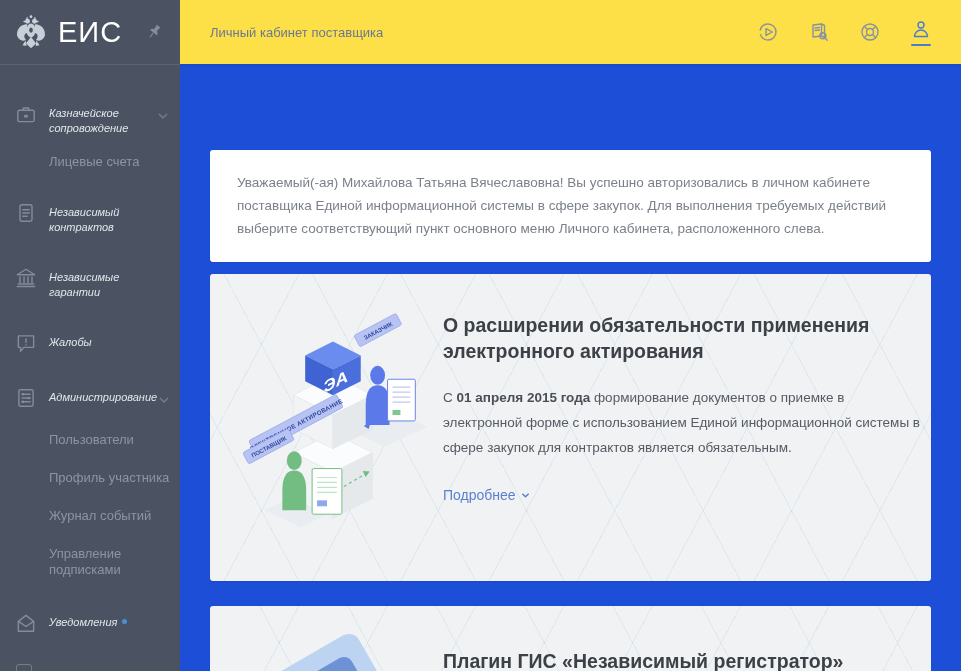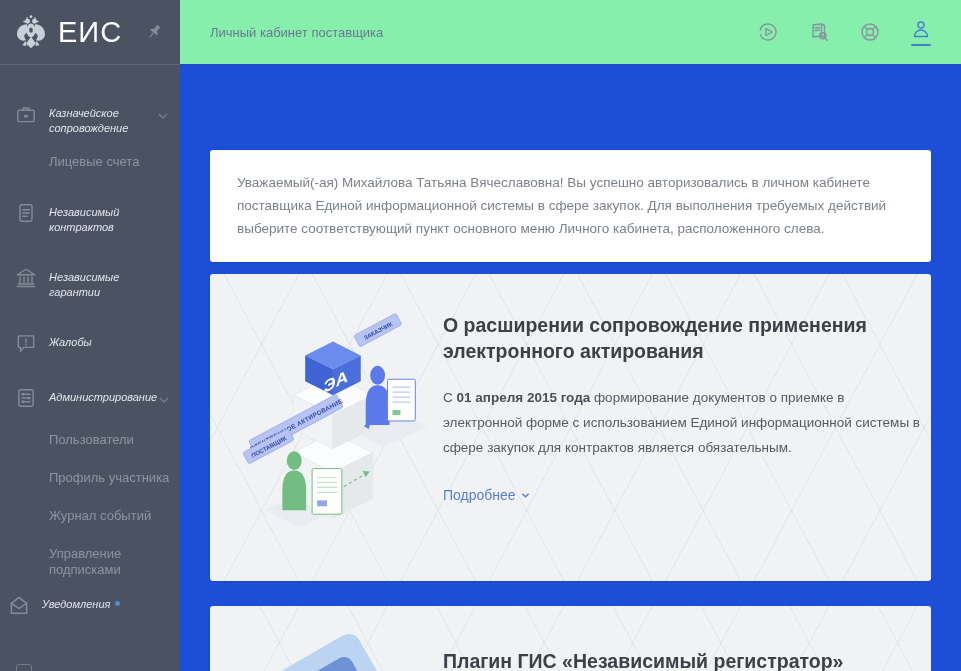--- a/index.html
+++ b/index.html
@@ -11,28 +11,28 @@
   .sidebar { width:180px; min-width:180px; height:671px; background:#4b5362; color:#e6e9ee; position:relative; z-index:5; }
   .logo-row { height:65px; display:flex; align-items:center; padding:0 14px; border-bottom:1px solid rgba(255,255,255,0.10); }
   .brand-text { font-size:29px; color:#ffffff; letter-spacing:1px; margin-left:10px; font-weight:400; flex:1; }
   .pin-btn { width:24px; height:24px; display:flex; align-items:center; justify-content:center; cursor:pointer; }
   .menu { padding-top:6px; }
   .menu-item { display:flex; align-items:flex-start; padding:0 10px 0 14px; cursor:pointer; color:#e3e6ec; }
   .menu-item .mi-icon { width:24px; min-width:24px; height:24px; margin-top:-1px; }
   .menu-item .mi-label { font-size:11px; line-height:15px; margin-left:11px; flex:1; padding-top:3px;font-style:italic; }
   .menu-item .mi-chev { width:14px; min-width:14px; margin-top:6px; opacity:.75; }
   .menu-sub { padding-left:49px; font-size:13px; color:#8d94a1; cursor:pointer; line-height:16px; }
-  .mt32 { margin-top:32px; } .mt22 { margin-top:22px; } .mt18 { margin-top:18px; } .mt34 { margin-top:16px;padding-left:7px; }
+  .mt32 { margin-top:32px; } .mt22 { margin-top:22px; } .mt18 { margin-top:18px; } .mt34 { margin-top:34px; }
   .notif-dot { display:inline-block; width:5px; height:5px; border-radius:50%; background:#4a90d9; margin-left:5px; vertical-align:2px; }
   .partial-icon { position:absolute; left:16px; bottom:-9px; width:16px; height:16px; border:1.3px solid #7e8795; border-radius:3px; opacity:.8; }
   .s-icon { stroke:#848c9a; stroke-width:1.3; fill:none; stroke-linecap:round; stroke-linejoin:round; }
 
   
   .main { flex:1; display:flex; flex-direction:column; height:671px; }
-  .topbar { height:64px; background:#86efac; display:flex; align-items:center; padding:0 28px 0 30px; box-shadow:0 1px 3px rgba(40,50,70,0.18); position:relative; z-index:4; }
+  .topbar { height:64px; background:#fde047; display:flex; align-items:center; padding:0 28px 0 30px; box-shadow:0 1px 3px rgba(40,50,70,0.18); position:relative; z-index:4; }
   .topbar-title { font-size:13px; color:#6b7894; flex:1; }
   .topbar-actions { display:flex; align-items:center; gap:27px; }
   .tb-icon { width:24px; height:30px; display:flex; flex-direction:column; align-items:center; justify-content:center; cursor:pointer; }
   .tb-icon svg { stroke:#8a92a2; stroke-width:1.4; fill:none; stroke-linecap:round; stroke-linejoin:round; }
   .tb-icon.active svg { stroke:#4a7dd2; }
   .tb-underline { width:20px; height:2px; background:#4a7dd2; margin-top:3px; border-radius:1px; }
 
   .content { flex:1; background:#1d4ed8; padding:0 30px; overflow:hidden; }
 
   .welcome-card { margin-top:86px; background:#ffffff; border-radius:3px; box-shadow:0 1px 2px rgba(0,0,0,0.07); padding:21px 27px; }
@@ -275,21 +275,21 @@
               <line x1="89" y1="200" x2="109" y2="200" stroke="#bfe2c6" stroke-width="1.2"></line>
               <line x1="89" y1="205" x2="109" y2="205" stroke="#bfe2c6" stroke-width="1.2"></line>
               <line x1="89" y1="210" x2="109" y2="210" stroke="#bfe2c6" stroke-width="1.2"></line>
               <rect x="89" y="218" width="10" height="6" fill="#8fa7ec"></rect>
             </g>
             <path d="M116,204 L140,190" stroke="#6cbf7e" stroke-width="1.1" stroke-dasharray="3,3" fill="none"></path>
             <polygon points="142,189 135,188.5 138,194.5" fill="#6cbf7e"></polygon>
           </svg>
         </div>
         <div class="news-text">
-          <div class="news-title">О расширении сопровождение применения электронного актирования</div>
+          <div class="news-title">О расширении обязательности применения электронного актирования</div>
           <div class="news-body"><span>С </span><b>01 апреля 2015 года</b><span> формирование документов о приемке в электронной форме с использованием Единой информационной системы в сфере закупок для контрактов является обязательным.</span></div>
           <div class="more-link">
             <span>Подробнее</span>
             <svg width="9" height="7" viewBox="0 0 10 7">
                 <polyline points="1.5,1.5 5,5 8.5,1.5"></polyline>
               </svg>
           </div>
         </div>
       </div>
 

